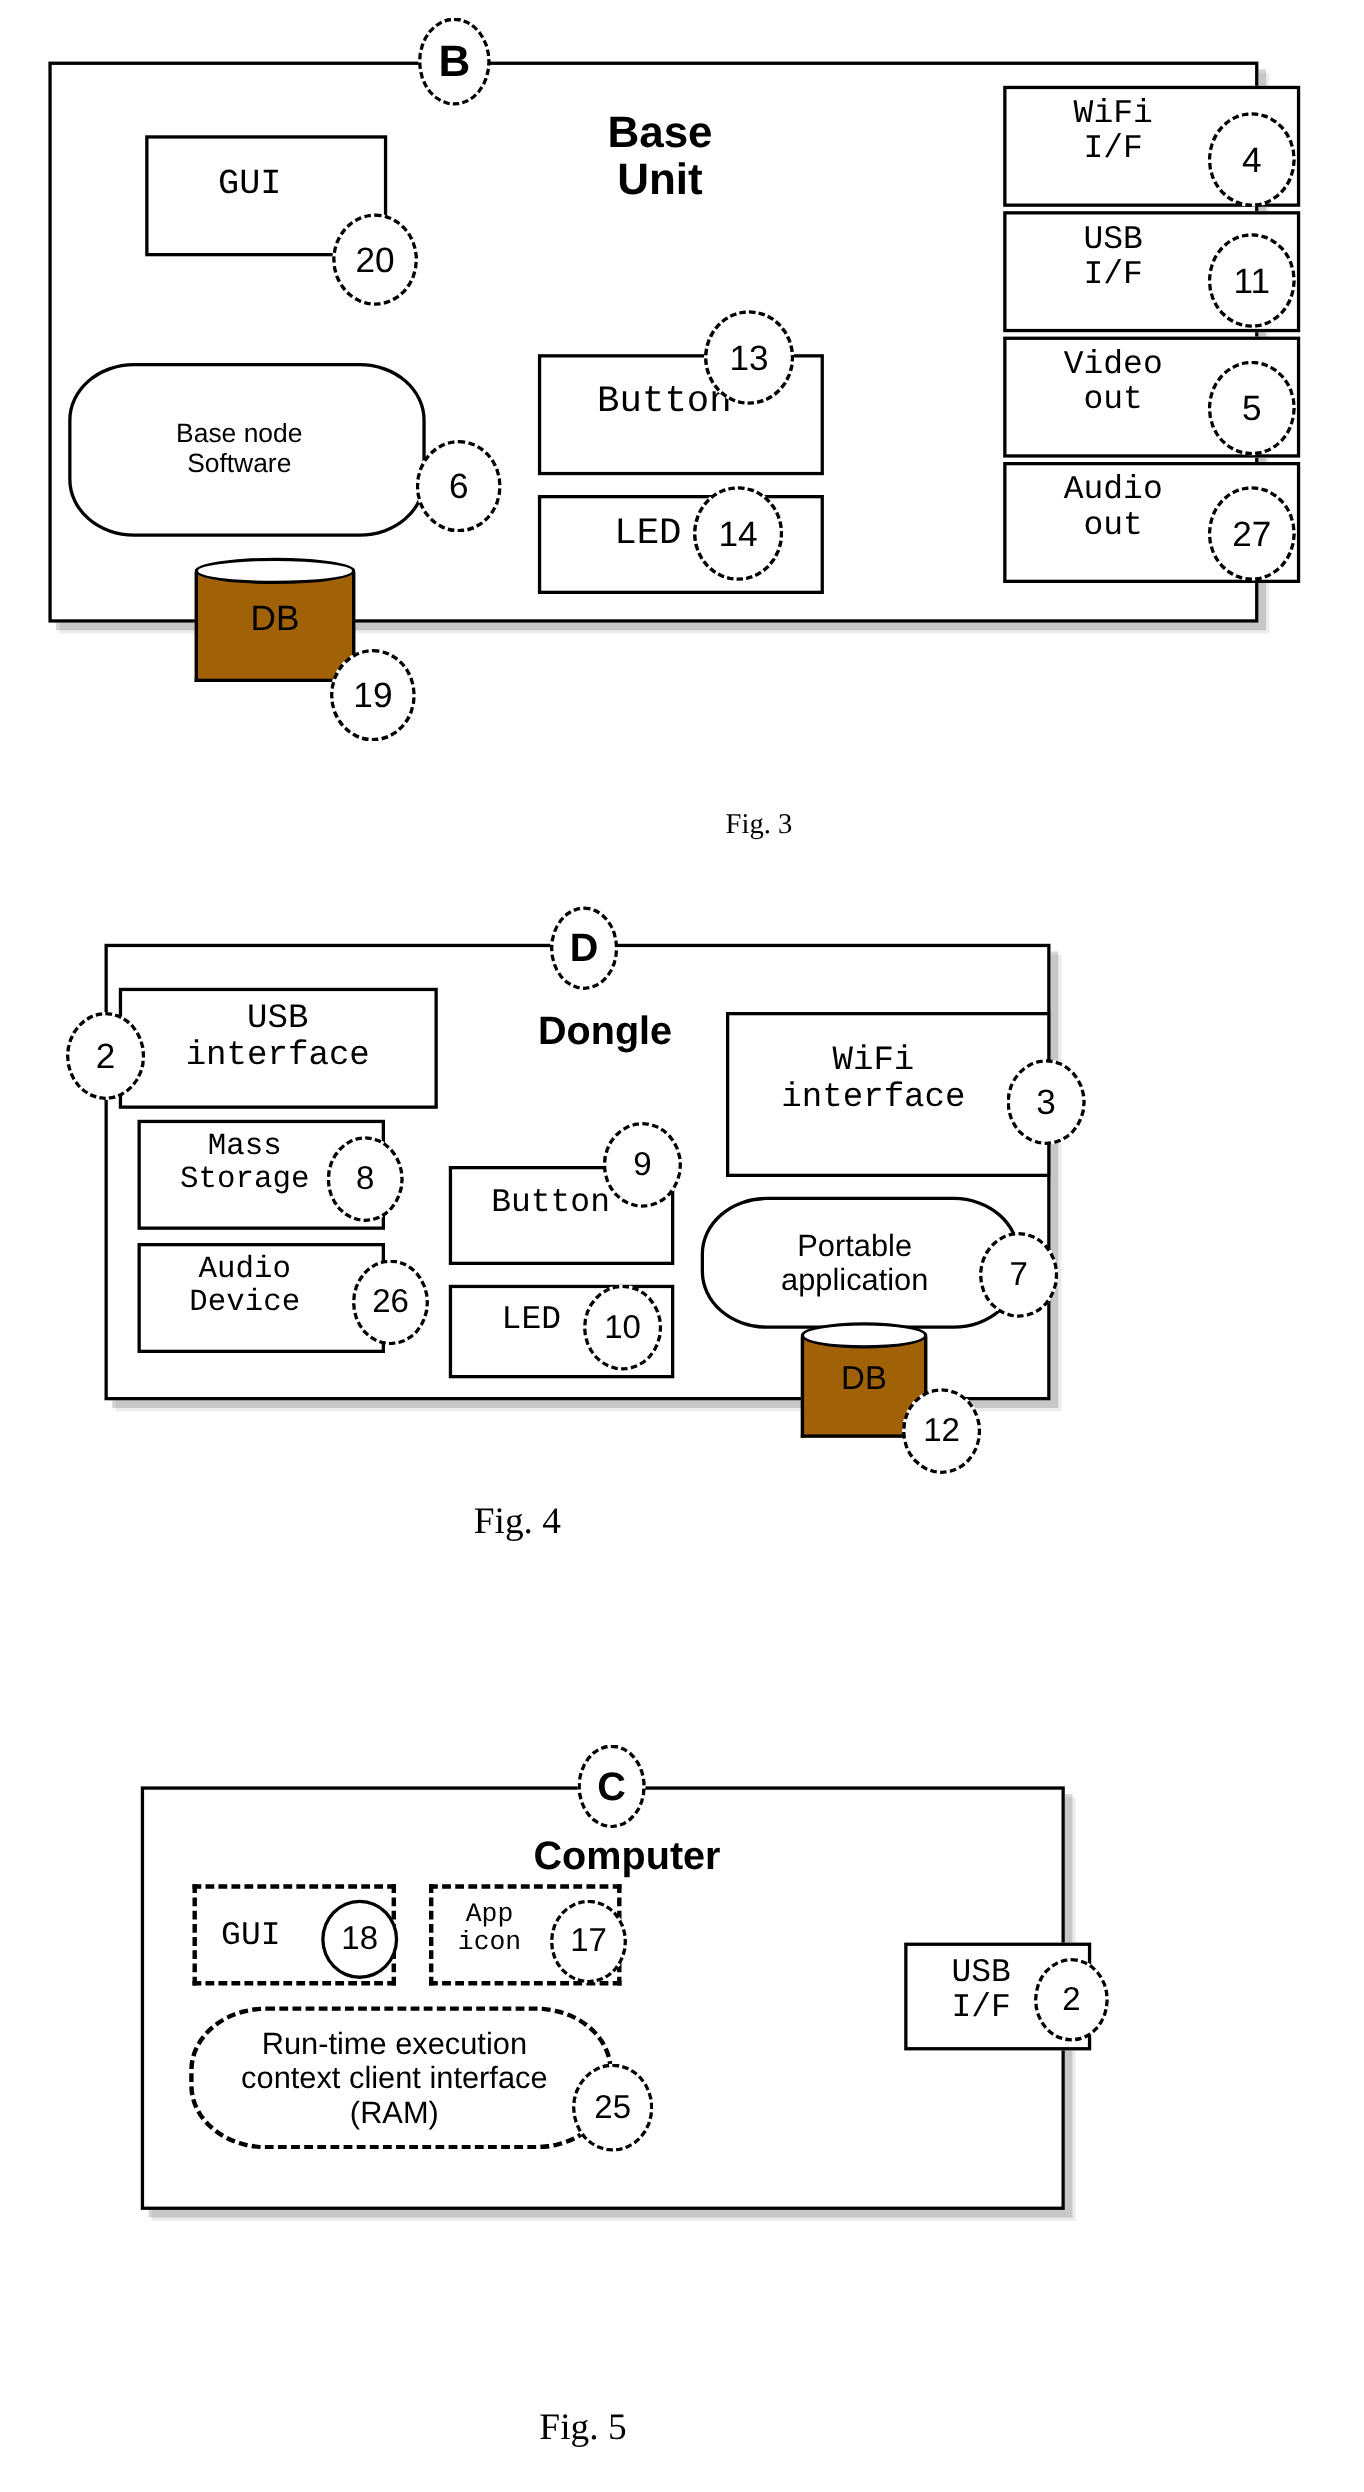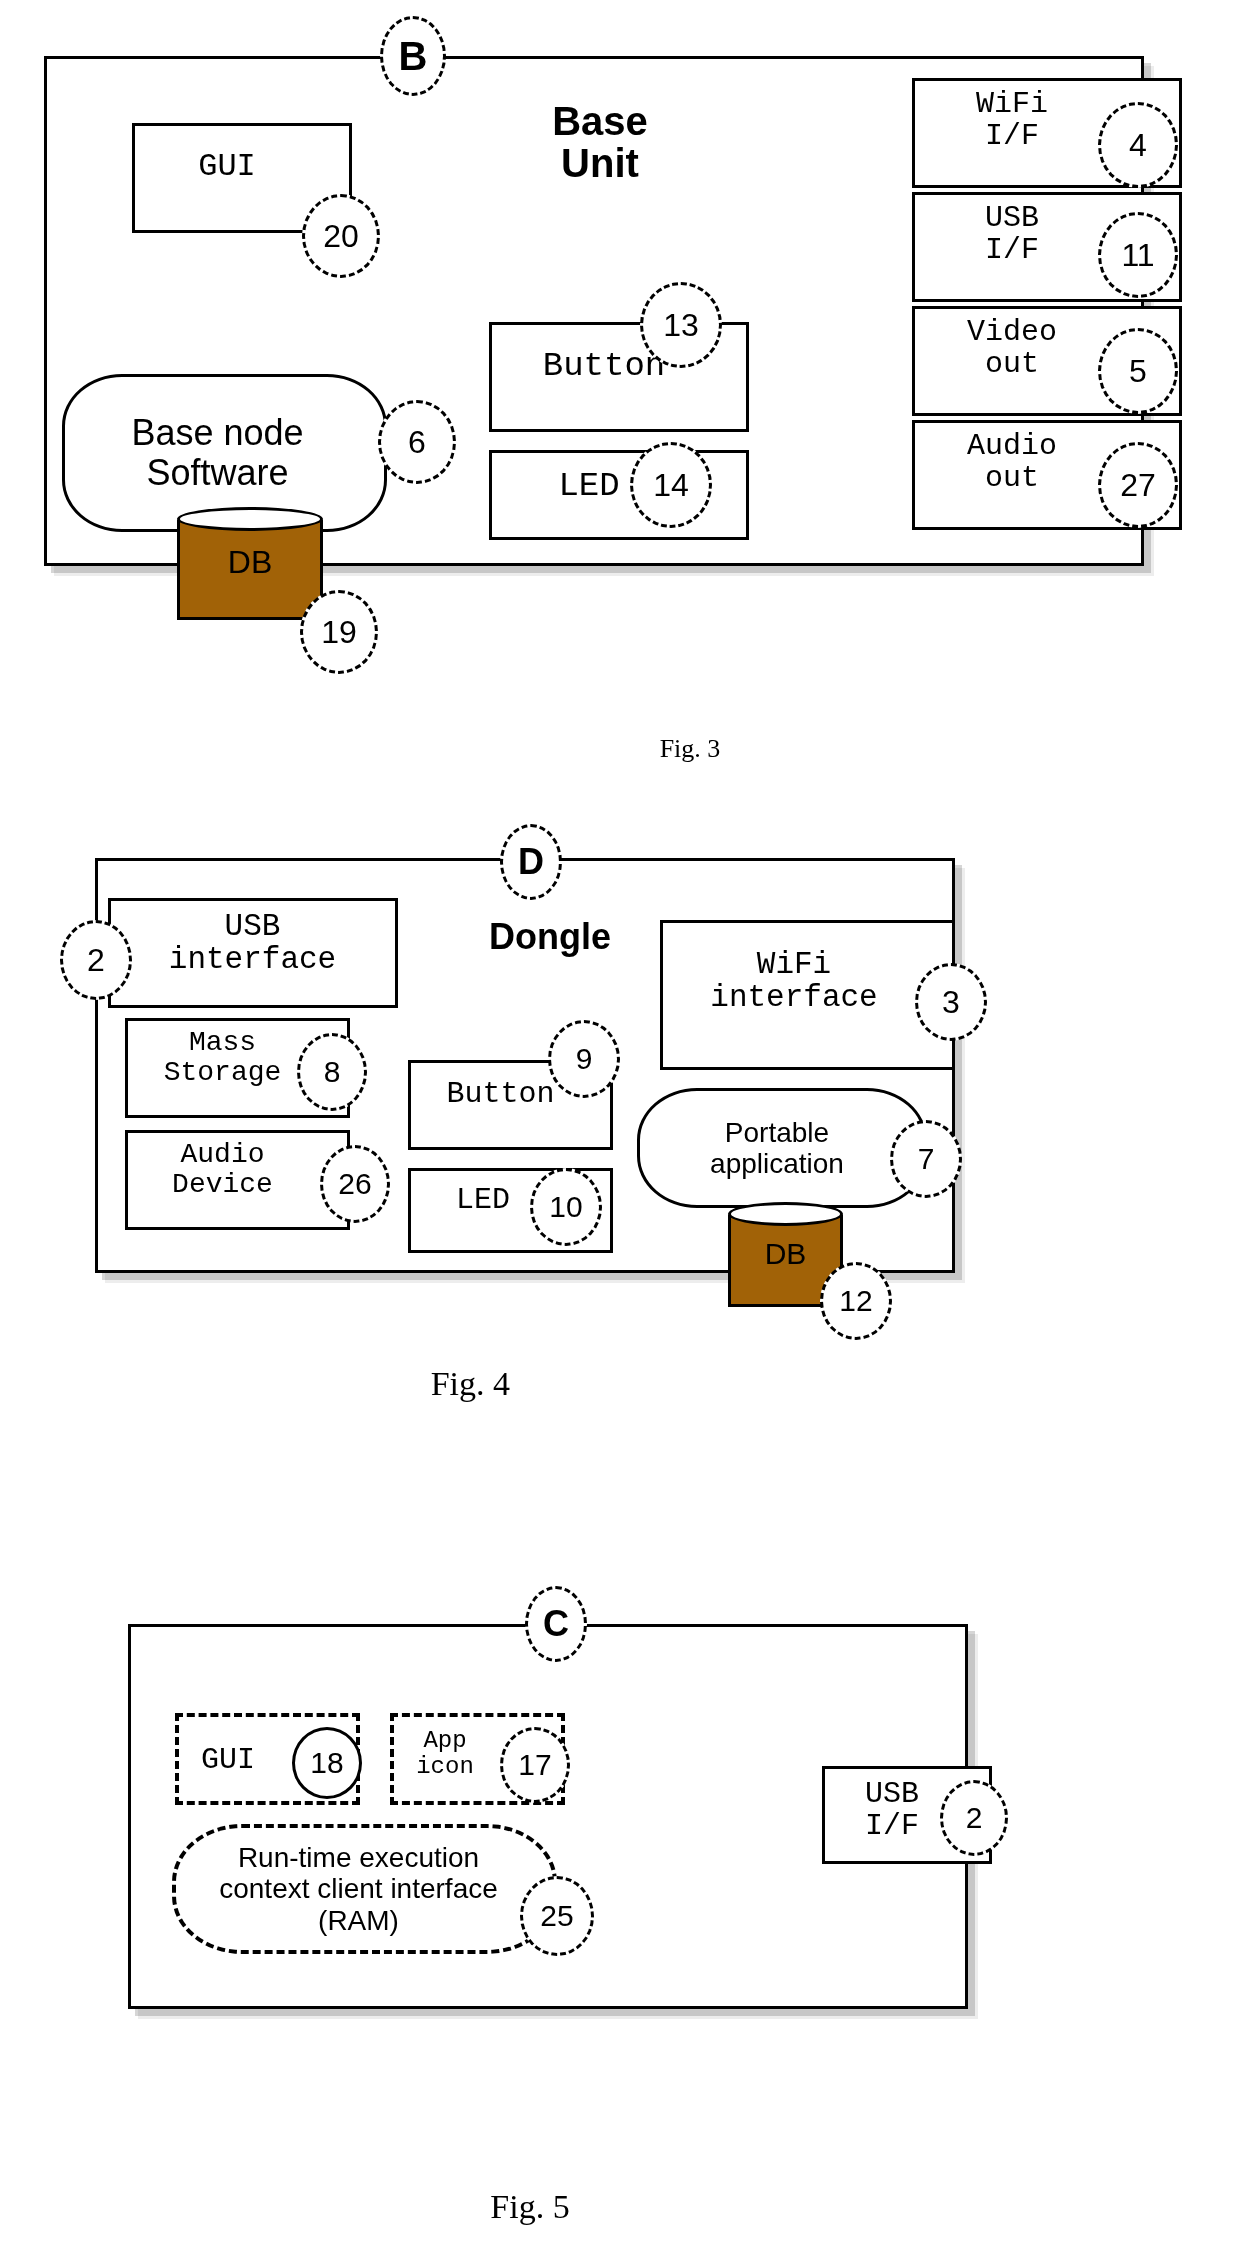--- a/index.html
+++ b/index.html
@@ -134,21 +134,21 @@
 
   <div class="title" style="left:470px; top:100px; width:260px; font-size:40px;">Base
 Unit</div>
 
   <div class="ref letter" style="left:380px; top:16px; width:66px; height:80px; font-size:40px;">B</div>
 
   <div class="box" style="left:132px; top:123px; width:220px; height:110px;"></div>
   <div class="lbl" style="left:132px; top:150px; width:190px; font-size:32px;">GUI</div>
   <div class="ref" style="left:302px; top:194px; width:78px; height:84px; font-size:32px;">20</div>
 
-  <div class="blob" style="left:62px; top:330px; width:325px; height:158px; font-size:36px; padding-right:14px;margin-top:44px;">Base node
+  <div class="blob" style="left:62px; top:330px; width:325px; height:158px; font-size:24px; padding-right:14px;">Base node
 Software</div>
   <div class="ref" style="left:378px; top:400px; width:78px; height:84px; font-size:32px;">6</div>
 
   <div class="cyl" style="left:177px; top:520px; width:146px; height:100px;">
     <div class="cap"></div>
     <div class="cyl-text" style="top:24px; font-size:32px;">DB</div>
   </div>
   <div class="ref" style="left:300px; top:590px; width:78px; height:84px; font-size:32px;">19</div>
 
   <div class="box" style="left:489px; top:322px; width:260px; height:110px;"></div>
@@ -228,20 +228,21 @@
   </div>
   <div class="ref" style="left:820px; top:442px; width:72px; height:78px; font-size:30px;">12</div>
 
   <div class="caption" style="left:330px; top:545px; width:180px; font-size:34px;text-align:right;">Fig. 4</div>
 </div>
 
 <div class="fig" style="left:0; top:1580px; width:1240px; height:685px;">
 
   <div class="outer" style="left:128px; top:44px; width:840px; height:385px;"></div>
 
+  <div class="title" style="left:420px; top:88px; width:300px; font-size:36px;">Computer</div>
 
   <div class="ref letter" style="left:525px; top:6px; width:62px; height:76px; font-size:36px;">C</div>
 
   <div class="box dashed" style="left:175px; top:133px; width:185px; height:92px;"></div>
   <div class="lbl" style="left:178px; top:164px; width:100px; font-size:30px;">GUI</div>
   <div class="ref solid" style="left:292px; top:147px; width:70px; height:72px; font-size:30px;">18</div>
 
   <div class="box dashed" style="left:390px; top:133px; width:175px; height:92px;"></div>
   <div class="lbl" style="left:390px; top:148px; width:110px; font-size:24px;text-align:center;">App
 icon</div>

